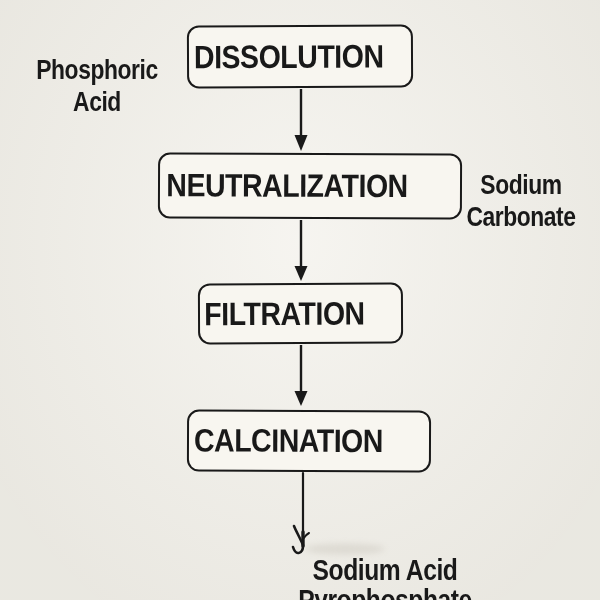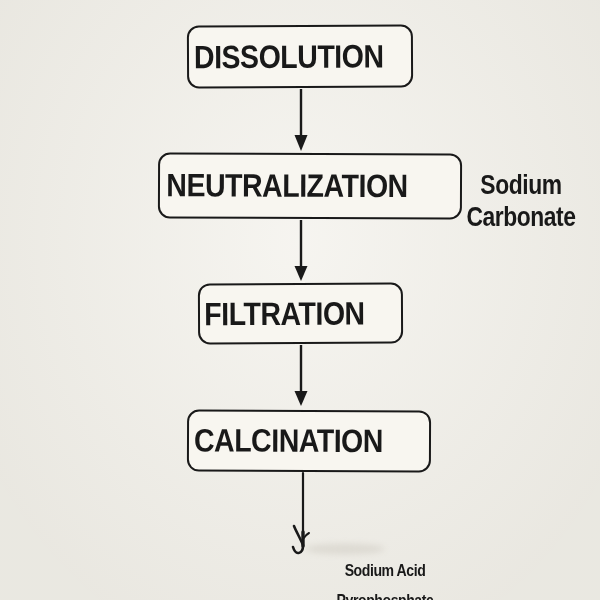--- a/index.html
+++ b/index.html
@@ -24,21 +24,21 @@
   .pbox .pbox-label {
     font-weight:bold; font-size:30px; letter-spacing:-0.5px; white-space:nowrap;
     transform:scale(0.95,1.08);
   }
   .side-label, .out-line {
     position:absolute; text-align:center; font-weight:bold; white-space:nowrap;
     z-index:2;
   }
   .side-label { font-size:26px; line-height:32px; letter-spacing:-0.5px; }
   .side-label > div { transform:scale(0.88,1.05); }
-  .out-line { font-size:16px; line-height:30px; letter-spacing:-0.5px; }
+  .out-line { font-size:28px; line-height:30px; letter-spacing:-0.5px; }
   .out-line > div { transform:scale(0.88,1.05); }
   .arrow-layer { position:absolute; left:0; top:0; z-index:1; pointer-events:none; }
   .smudge { filter:blur(3px); }
   .tilt-l { transform:rotate(-0.25deg); }
   .tilt-r { transform:rotate(0.2deg); }
 </style>
 </head>
 <body>
 
 <div class="stage" style="--bg: #f1efe8; --boxfill: #f8f6f0; --ink: #191919;">
@@ -76,20 +76,24 @@
   </div>
 
   <div class="pbox tilt-l" style="left:198px; top:283px; width:205px; height:61px;">
     <span class="pbox-label">FILTRATION</span>
   </div>
 
   <div class="pbox tilt-r" style="left:187px; top:410px; width:244px; height:62px;">
     <span class="pbox-label">CALCINATION</span>
   </div>
 
+  <div class="side-label" style="left:12px; top:54px; width:170px;">
+    <div>Phosphoric</div>
+    <div>Acid</div>
+  </div>
 
   <div class="side-label" style="left:436px; top:169px; width:170px;">
     <div>Sodium</div>
     <div>Carbonate</div>
   </div>
 
   <div class="out-line" style="left:285px; top:556px; width:200px;">
     <div>Sodium Acid</div>
   </div>
   <div class="out-line" style="left:285px; top:586px; width:200px;">

